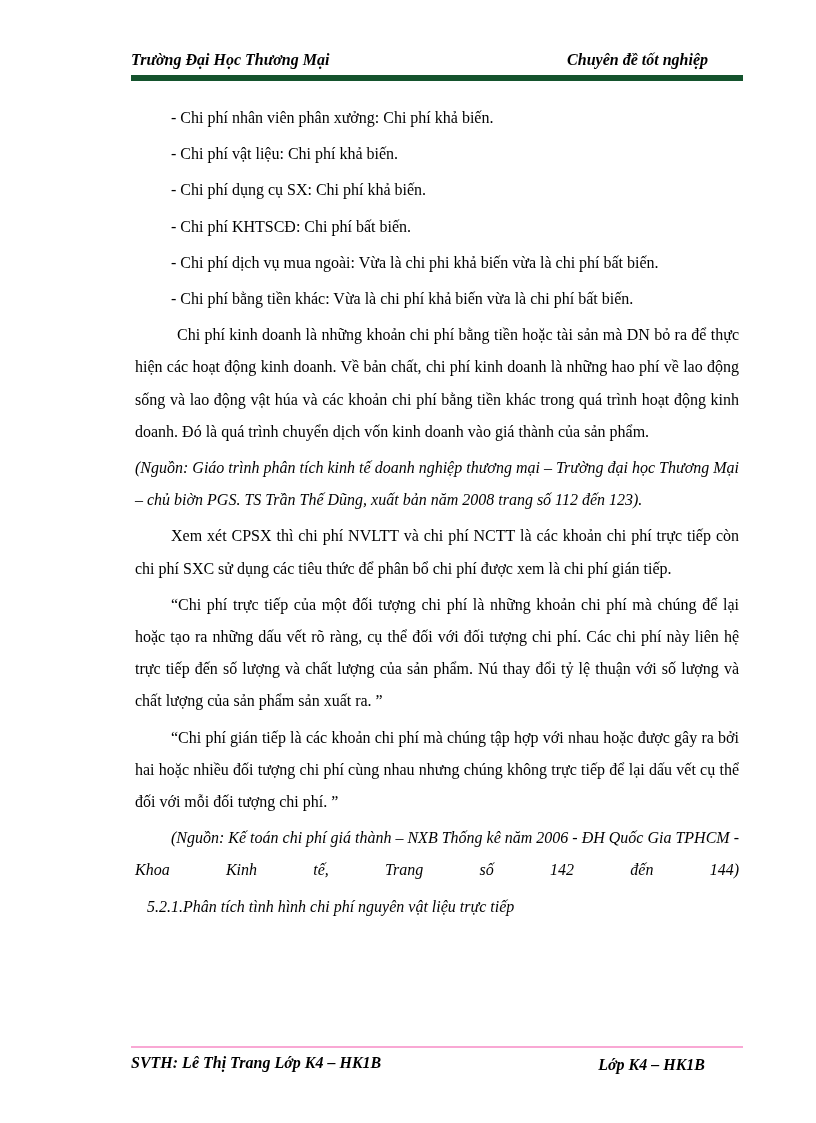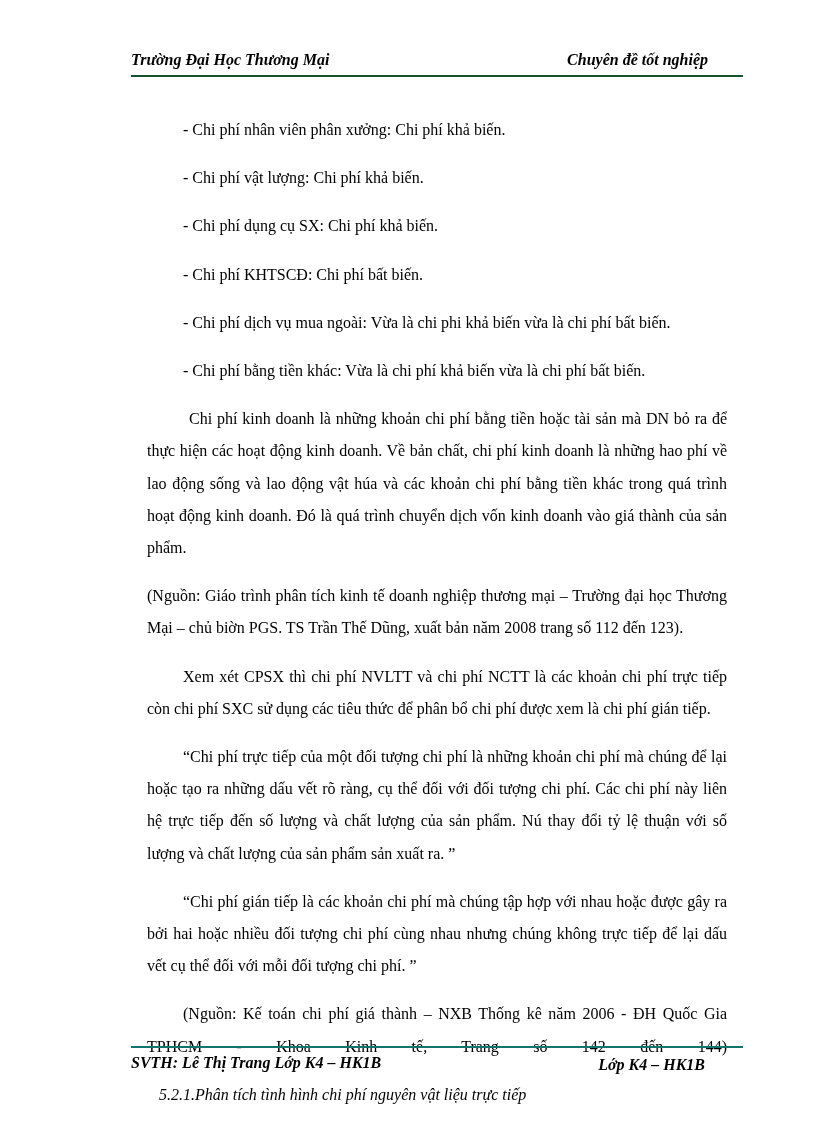--- a/index.html
+++ b/index.html
@@ -1,49 +1,49 @@
 <!DOCTYPE html>
 <html><head>
   <meta charset="utf-8">
   <style>
     html, body { margin: 0; padding: 0; background: #ffffff; }
     body { width: 816px; height: 1123px; position: relative; overflow: hidden;
            font-family: "Liberation Serif", "DejaVu Serif", serif; color: #000; }
     .header, .footer { position: absolute; left: 131px; width: 612px;
            font-family: "Liberation Serif", serif; font-style: italic; font-weight: bold;
            font-size: 16px; }
-    .header { top: 51px; height: 24px; border-bottom: 2px solid #14532d; font-style: italic; }
+    .header { top: 51px; height: 24px; border-bottom: 6px solid #14532d; font-style: italic; }
     .header .left { position: absolute; left: 0; top: 0; }
     .header .right { position: absolute; right: 35px; top: 0; text-align: right; }
-    .footer { top: 1046px; border-top: 2px solid #0f766e; padding-top: 6px; height: 24px; }
+    .footer { top: 1046px; border-top: 2px solid #f9a8d4; padding-top: 6px; height: 24px; }
     .footer .left { position: absolute; left: 0; top: 6px; }
     .footer .right { position: absolute; right: 38px; top: 8px; }
     .content { position: absolute; left: 131px; top: 98px; width: 612px;
            font-size: 16px; line-height: 32.2px; text-align: justify; }
-    .content p { margin: 16px; }
+    .content p { margin: 4px; }
     .bullet { padding-left: 36px; }
     .indent { text-indent: 42px; }
     .indent2 { text-indent: 36px; }
-    .src { }
+    .src { font-style: italic; }
     .src.indent2 { text-indent: 36px; }
     .last-justify { text-align-last: justify; }
     .h1 { font-weight: bold; padding-left: 12px; font-size: 16px; }
     .h2 { font-weight: normal; font-style: italic; padding-left: 12px; font-size: 16px; }
   </style>
 </head>
 <body>
 
 <div class="header">
   <span class="left">Trường Đại Học  Thương Mại</span>
   <span class="right">Chuyên  đề tốt nghiệp</span>
 </div>
 
 <div class="content">
   <p class="bullet">- Chi phí nhân viên phân xưởng: Chi phí khả biến.</p>
-  <p class="bullet">- Chi phí vật  lượng: Chi phí khả biến.</p>
+  <p class="bullet">- Chi phí vật  liệu: Chi phí khả biến.</p>
   <p class="bullet">- Chi phí dụng cụ SX: Chi phí khả biến.</p>
   <p class="bullet">- Chi phí KHTSCĐ:  Chi phí bất biến.</p>
   <p class="bullet">- Chi phí dịch vụ mua ngoài: Vừa là chi phi khả biến vừa là chi phí bất biến.</p>
   <p class="bullet">- Chi phí bằng tiền khác: Vừa là chi phí khả biến vừa là chi phí bất biến.</p>
   <p class="indent">Chi phí kinh doanh là những khoản chi phí bằng tiền hoặc tài sản mà DN bỏ ra để thực hiện các hoạt động kinh doanh. Về bản chất, chi phí kinh doanh là những hao phí về lao động sống và lao động vật húa và các khoản chi phí bằng tiền khác trong quá trình hoạt động kinh doanh. Đó là quá trình chuyển dịch vốn kinh doanh vào giá thành của sản phẩm.</p>
   <p class="src">(Nguồn: Giáo trình phân tích kinh tế doanh nghiệp thương mại – Trường đại học Thương Mại – chủ biờn PGS. TS Trần Thế Dũng,  xuất bản năm 2008 trang số 112 đến 123).</p>
   <p class="indent2">Xem xét CPSX thì chi phí NVLTT  và chi phí NCTT  là các khoản chi phí trực tiếp còn chi phí SXC sử dụng các tiêu thức để phân bổ chi phí được xem là chi phí gián tiếp.</p>
   <p class="indent2">“Chi phí trực tiếp của một đối tượng chi phí là những khoản chi phí mà chúng để lại hoặc tạo ra những dấu vết rõ ràng, cụ thể đối với đối tượng chi phí. Các chi phí này liên hệ trực tiếp đến số lượng và chất lượng của sản phẩm. Nú thay đổi tỷ lệ thuận với số lượng và chất lượng của sản phẩm sản xuất ra. ”</p>
   <p class="indent2">“Chi phí gián tiếp là các khoản chi phí mà chúng tập hợp với nhau hoặc được gây ra bởi hai hoặc nhiều đối tượng chi phí cùng nhau nhưng chúng không trực tiếp để lại dấu vết cụ thể đối với mỗi đối tượng chi phí. ”</p>
   <p class="src indent2 last-justify">(Nguồn: Kế toán chi phí giá thành – NXB Thống kê năm 2006 - ĐH Quốc Gia TPHCM - Khoa Kinh tế, Trang số 142 đến 144)</p>

